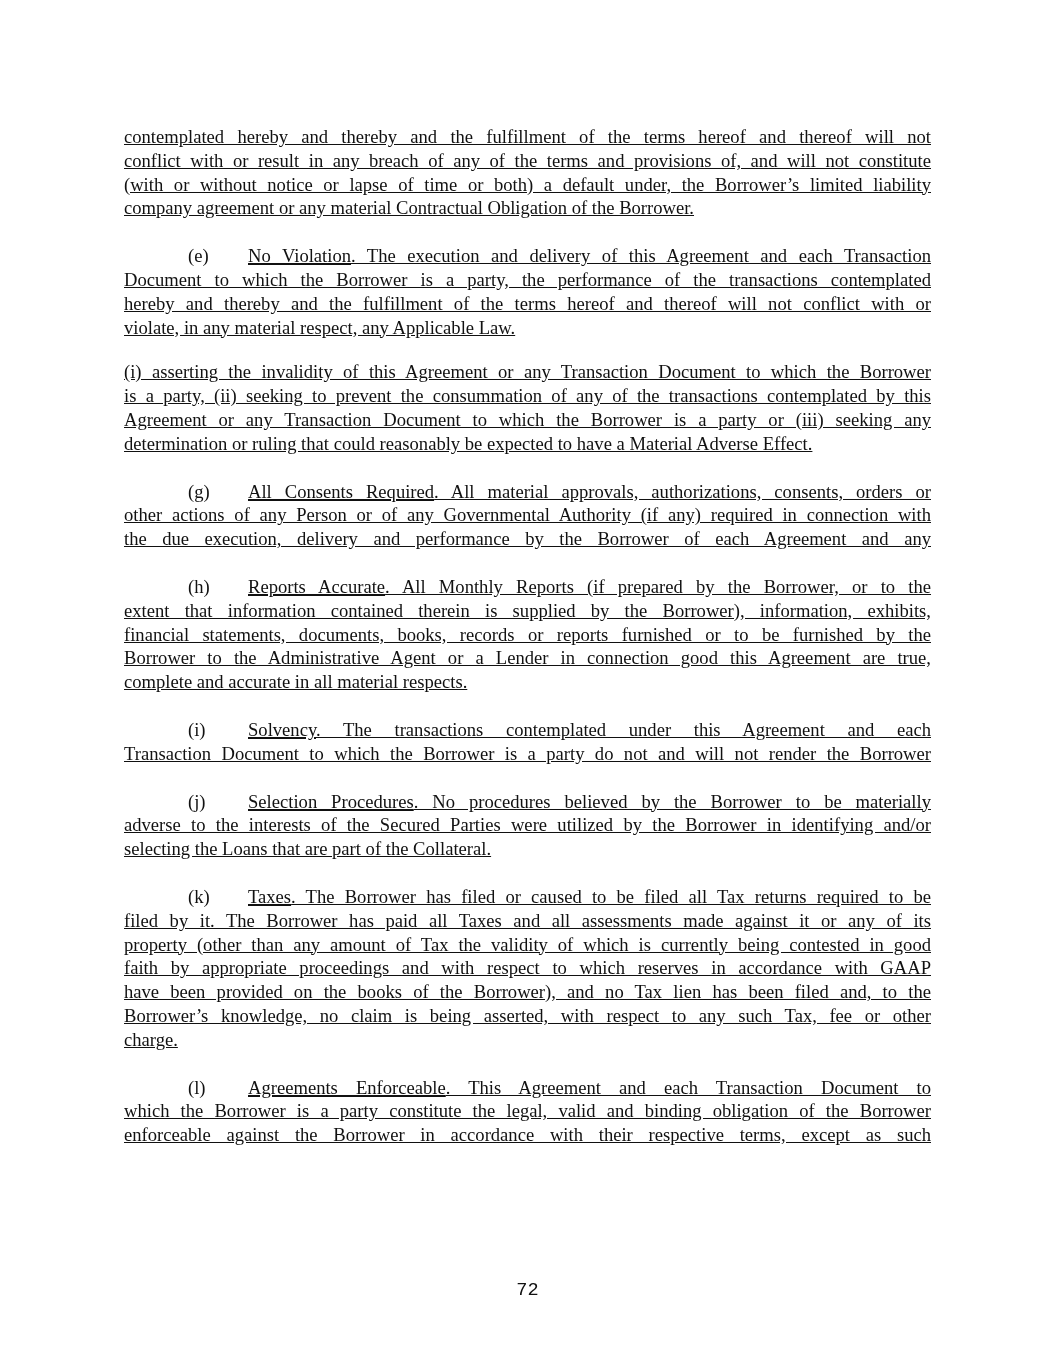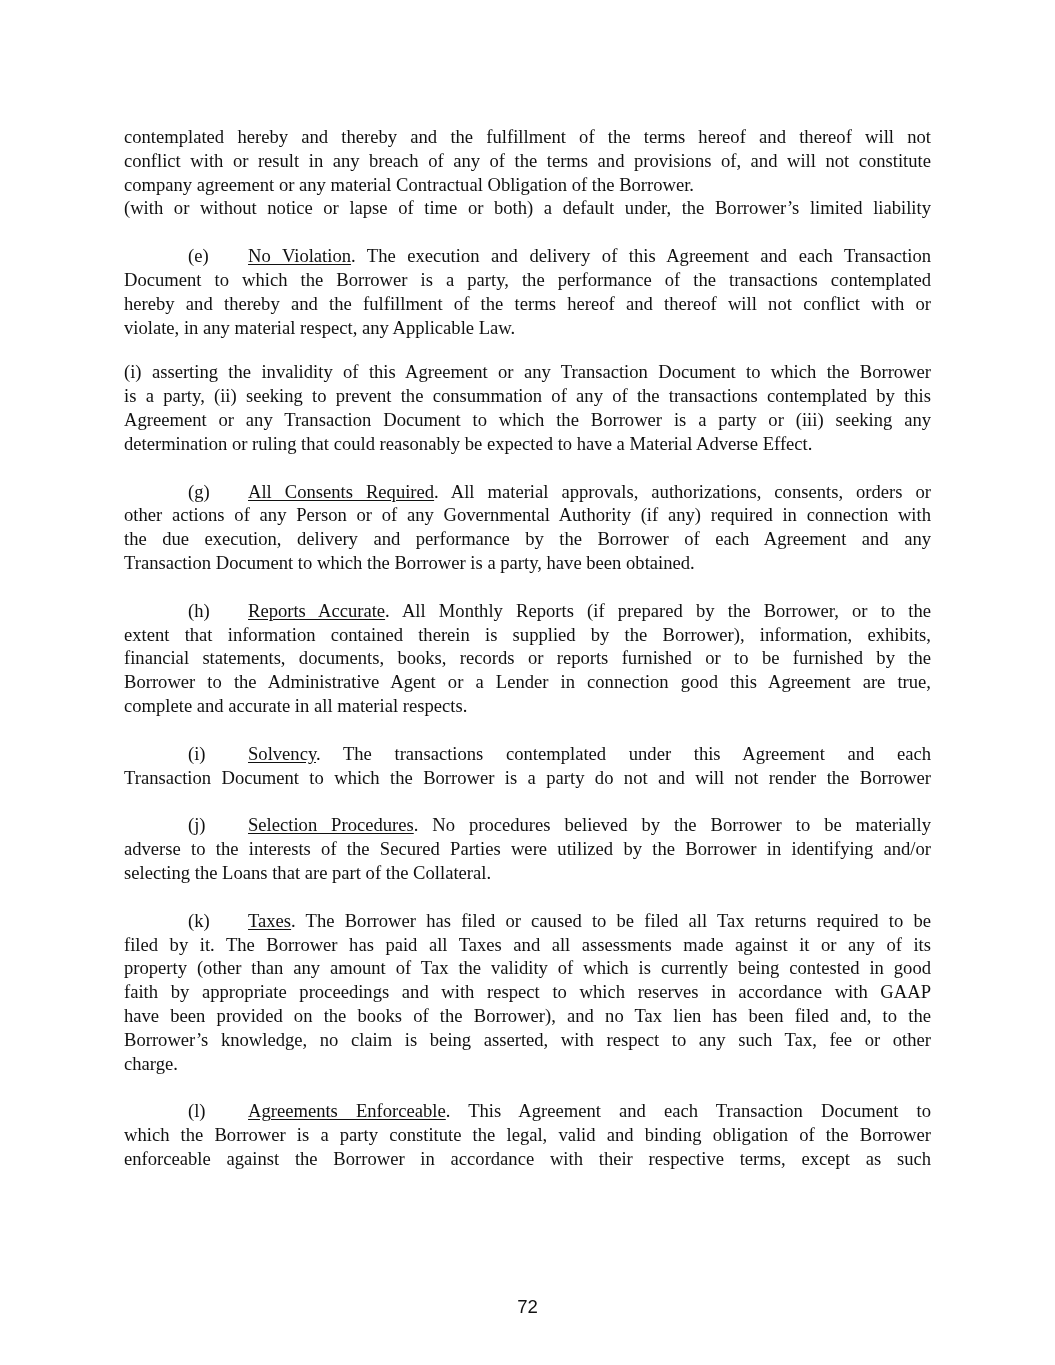--- a/index.html
+++ b/index.html
@@ -3,61 +3,60 @@
 <meta charset="utf-8">
 <style>
   html, body { margin: 0; padding: 0; background: #ffffff; }
   body { width: 1055px; height: 1365px; position: relative; overflow: hidden; }
   .page {
     position: absolute; left: 124px; top: 125px; width: 807px;
     font-family: "Liberation Serif", serif; font-size: 18.6px; color: #111;
     line-height: 23.8px;
   }
   .para { margin: 0 0 21px 0; }
-  .line { display: block; text-align: justify; text-align-last: justify; white-space: nowrap; height: 23.8px; }
+  .line { display: block; text-align: justify; text-align-last: justify; white-space: nowrap; height: 23.8px; text-decoration: underline; }
   .line.last { text-align-last: left; }
   .line.lead { padding-left: 64px; margin-top: 24px; }
   .lbl { display: inline-block; width: 60px; }
   .hd { text-decoration: underline; text-underline-offset: 2px; }
   .page-number {
     position: absolute; left: 0; width: 1055px; top: 1280px; text-align: center;
-    font-family: Liberation Sans, sans-serif; font-size: 18.6px; color: #111; margin-top: 16px;
+    font-family: Liberation Mono, monospace; font-size: 18.6px; color: #111;
   }
 </style>
 </head>
 <body>
 
 <div class="page">
 
   <div class="para">
     <span class="line">contemplated hereby and thereby and the fulfillment of the terms hereof and thereof will not</span>
     <span class="line">conflict with or result in any breach of any of the terms and provisions of, and will not constitute</span>
+    <span class="line">(with or without notice or lapse of time or both) a default under, the Borrower’s limited liability</span>
     <span class="line last">company agreement or any material Contractual Obligation of the Borrower.</span>
-    <span class="line">(with or without notice or lapse of time or both) a default under, the Borrower’s limited liability</span>
   </div>
 
   <div class="para">
     <span class="line lead"><span class="lbl">(e)</span><span class="hd">No Violation</span><span>.  The execution and delivery of this Agreement and each Transaction</span></span>
     <span class="line">Document to which the Borrower is a party, the performance of the transactions contemplated</span>
     <span class="line">hereby and thereby and the fulfillment of the terms hereof and thereof will not conflict with or</span>
     <span class="line last">violate, in any material respect, any Applicable Law.</span>
   </div>
 
   <div class="para">
     <span class="line">(i) asserting the invalidity of this Agreement or any Transaction Document to which the Borrower</span>
     <span class="line">is a party, (ii) seeking to prevent the consummation of any of the transactions contemplated by this</span>
     <span class="line">Agreement or any Transaction Document to which the Borrower is a party or (iii) seeking any</span>
     <span class="line last">determination or ruling that could reasonably be expected to have a Material Adverse Effect.</span>
   </div>
 
   <div class="para">
     <span class="line lead"><span class="lbl">(g)</span><span class="hd">All Consents Required</span><span>.  All material approvals, authorizations, consents, orders or</span></span>
     <span class="line">other actions of any Person or of any Governmental Authority (if any) required in connection with</span>
     <span class="line">the due execution, delivery and performance by the Borrower of each Agreement and any</span>
-    <span class="line last">Transaction Document to which the Borrower is a party, have been obtained.</span>
   </div>
 
   <div class="para">
     <span class="line lead"><span class="lbl">(h)</span><span class="hd">Reports Accurate</span><span>.  All Monthly Reports (if prepared by the Borrower, or to the</span></span>
     <span class="line">extent that information contained therein is supplied by the Borrower), information, exhibits,</span>
     <span class="line">financial statements, documents, books, records or reports furnished or to be furnished by the</span>
     <span class="line">Borrower to the Administrative Agent or a Lender in connection good this Agreement are true,</span>
     <span class="line last">complete and accurate in all material respects.</span>
   </div>
 

